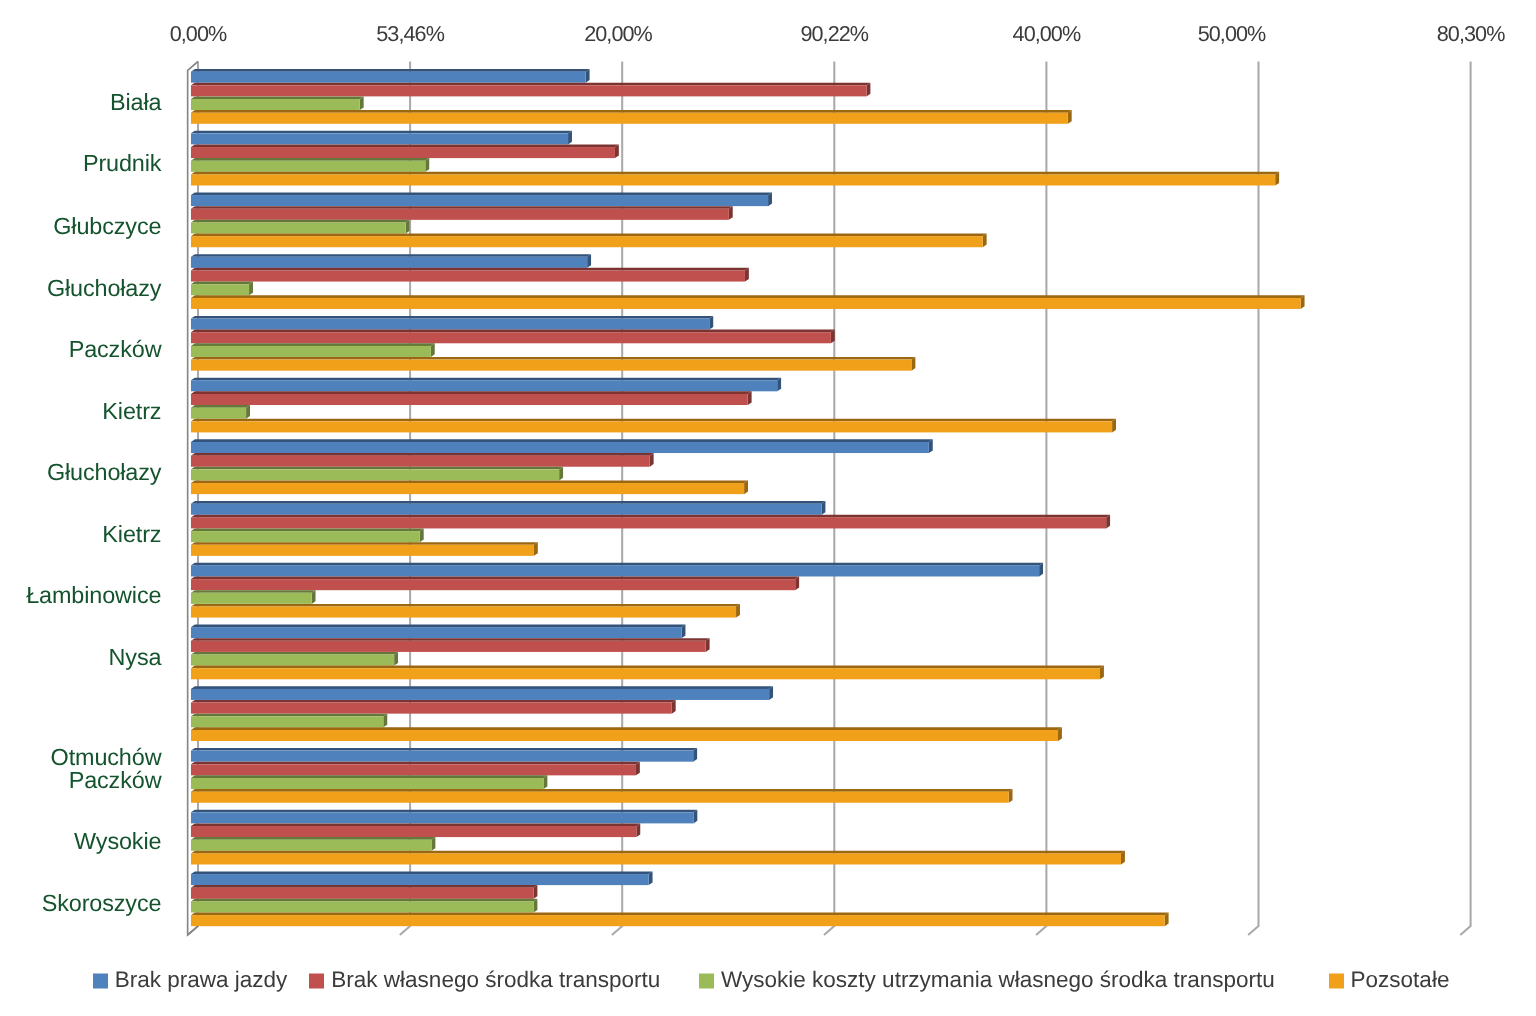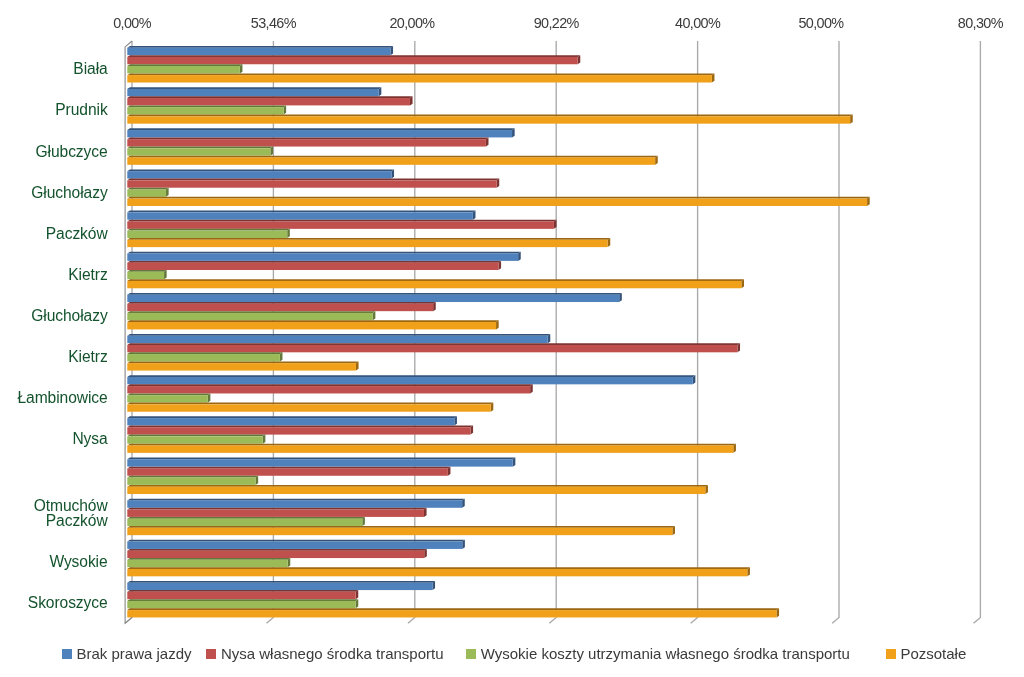--- a/index.html
+++ b/index.html
@@ -379,21 +379,21 @@
       <span class="category-label" style="top:553.36px;right:916.4px">Wysokie</span>
       <span class="category-label" style="top:594.44px;right:916.4px">Skoroszyce</span>
     </div>
   <div id="legend">
       <div class="legend-item" style="left:61.6px">
         <span class="legend-swatch" style="background:#4F81BD"></span>
         <span class="legend-label">Brak prawa jazdy</span>
       </div>
       <div class="legend-item" style="left:206px">
         <span class="legend-swatch" style="background:#C0504D"></span>
-        <span class="legend-label">Nysa własnego środka transportu</span>
+        <span class="legend-label">Brak własnego środka transportu</span>
       </div>
       <div class="legend-item" style="left:465.8px">
         <span class="legend-swatch" style="background:#9BBB59"></span>
         <span class="legend-label">Wysokie koszty utrzymania własnego środka transportu</span>
       </div>
       <div class="legend-item" style="left:885.5px">
         <span class="legend-swatch" style="background:#F0A019"></span>
         <span class="legend-label">Pozsotałe</span>
       </div>
     </div>

